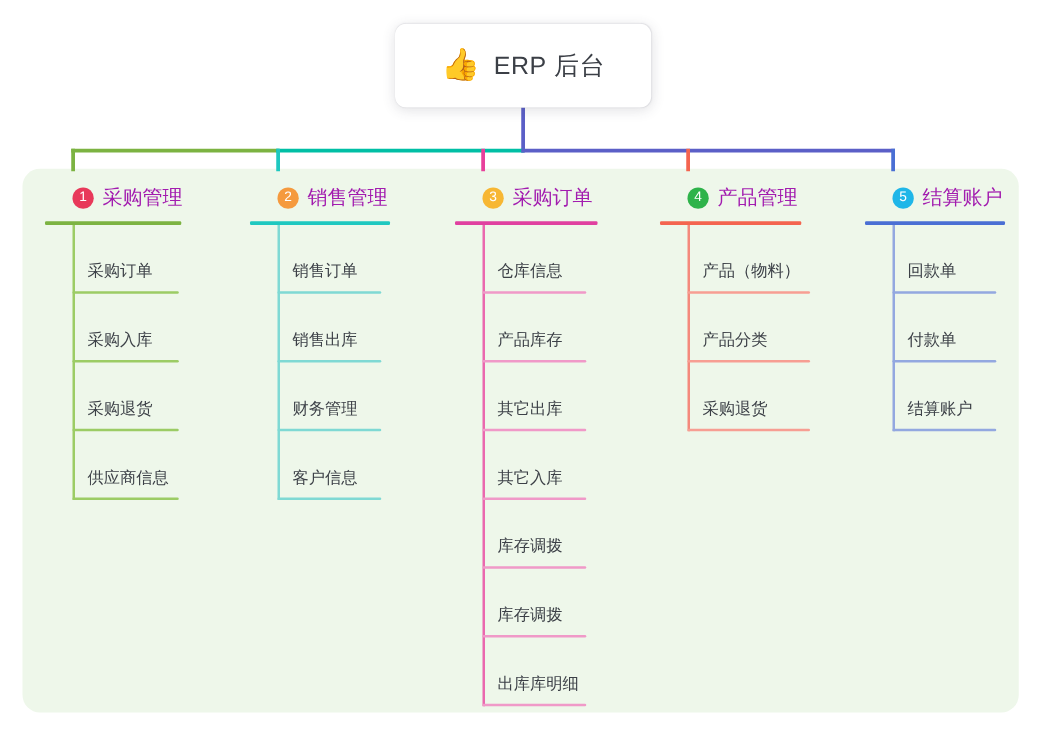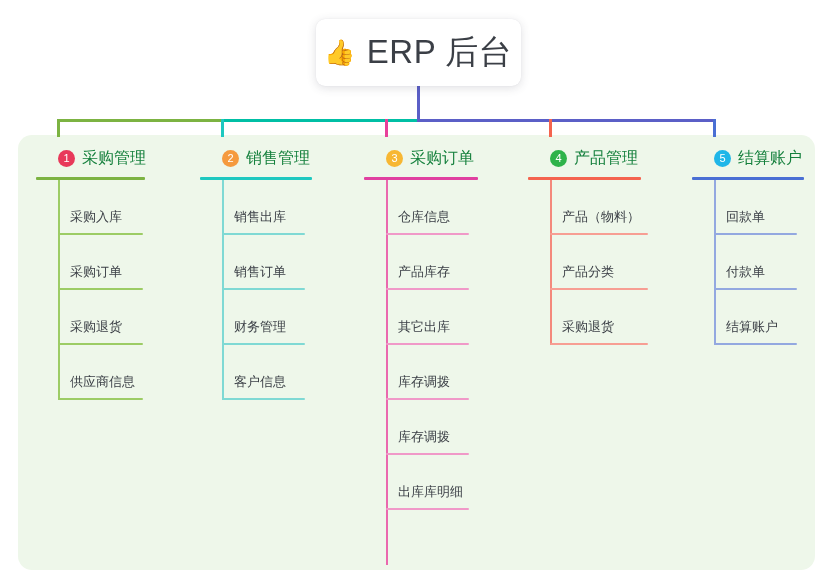--- a/index.html
+++ b/index.html
@@ -35,21 +35,21 @@
     justify-content: center;
     gap: 11px;
     z-index: 6;
   }
   .title-emoji {
     font-size: 25px;
     line-height: 1;
     display: block;
   }
   .title-text {
-    font-size: 33px;
+    font-size: 20px;
     color: #3b3f46;
     letter-spacing: 0.5px;
     white-space: nowrap;
   }
 
   
   .panel {
     position: absolute;
     left: 18px;
     top: 135px;
@@ -87,21 +87,21 @@
     border-radius: 50%;
     color: #ffffff;
     font-size: 11px;
     line-height: 17px;
     text-align: center;
     flex: 0 0 auto;
     font-weight: normal;
   }
   .head-label {
     font-size: 16px;
-    color: #15803d;
+    color: #a21caf;
     white-space: nowrap;
   }
   .head-rule {
     height: 3px;
     border-radius: 1px;
     margin-top: 7px;
   }
 
   .items {
     position: relative;
@@ -161,54 +161,54 @@
   <div id="columns">
       <div class="col" style="left: 36px;">
         <div class="col-head">
           <span class="badge" style="background: rgb(232, 57, 90);">1</span>
           <span class="head-label">采购管理</span>
         </div>
         <div class="head-rule" style="background: rgb(124, 179, 66); width: 109px;"></div>
         <div class="items">
           <div class="trunk" style="background: rgb(156, 204, 101); height: 220px;"></div>
           <div class="item">
+            <span class="item-label">采购订单</span>
+            <div class="item-rule" style="background: rgb(156, 204, 101); width: 85px;"></div>
+          </div>
+          <div class="item">
             <span class="item-label">采购入库</span>
             <div class="item-rule" style="background: rgb(156, 204, 101); width: 85px;"></div>
           </div>
           <div class="item">
-            <span class="item-label">采购订单</span>
-            <div class="item-rule" style="background: rgb(156, 204, 101); width: 85px;"></div>
-          </div>
-          <div class="item">
             <span class="item-label">采购退货</span>
             <div class="item-rule" style="background: rgb(156, 204, 101); width: 85px;"></div>
           </div>
           <div class="item">
             <span class="item-label">供应商信息</span>
             <div class="item-rule" style="background: rgb(156, 204, 101); width: 85px;"></div>
           </div>
         </div>
       </div>
       <div class="col" style="left: 200px;">
         <div class="col-head">
           <span class="badge" style="background: rgb(245, 154, 62);">2</span>
           <span class="head-label">销售管理</span>
         </div>
         <div class="head-rule" style="background: rgb(30, 200, 192); width: 112px;"></div>
         <div class="items">
           <div class="trunk" style="background: rgb(127, 217, 212); height: 220px;"></div>
           <div class="item">
+            <span class="item-label">销售订单</span>
+            <div class="item-rule" style="background: rgb(127, 217, 212); width: 83px;"></div>
+          </div>
+          <div class="item">
             <span class="item-label">销售出库</span>
             <div class="item-rule" style="background: rgb(127, 217, 212); width: 83px;"></div>
           </div>
           <div class="item">
-            <span class="item-label">销售订单</span>
-            <div class="item-rule" style="background: rgb(127, 217, 212); width: 83px;"></div>
-          </div>
-          <div class="item">
             <span class="item-label">财务管理</span>
             <div class="item-rule" style="background: rgb(127, 217, 212); width: 83px;"></div>
           </div>
           <div class="item">
             <span class="item-label">客户信息</span>
             <div class="item-rule" style="background: rgb(127, 217, 212); width: 83px;"></div>
           </div>
         </div>
       </div>
       <div class="col" style="left: 364px;">
@@ -225,20 +225,24 @@
           </div>
           <div class="item">
             <span class="item-label">产品库存</span>
             <div class="item-rule" style="background: rgb(240, 153, 200); width: 83px;"></div>
           </div>
           <div class="item">
             <span class="item-label">其它出库</span>
             <div class="item-rule" style="background: rgb(240, 153, 200); width: 83px;"></div>
           </div>
           <div class="item">
+            <span class="item-label">其它入库</span>
+            <div class="item-rule" style="background: rgb(240, 153, 200); width: 83px;"></div>
+          </div>
+          <div class="item">
             <span class="item-label">库存调拨</span>
             <div class="item-rule" style="background: rgb(240, 153, 200); width: 83px;"></div>
           </div>
           <div class="item">
             <span class="item-label">库存调拨</span>
             <div class="item-rule" style="background: rgb(240, 153, 200); width: 83px;"></div>
           </div>
           <div class="item">
             <span class="item-label">出库库明细</span>
             <div class="item-rule" style="background: rgb(240, 153, 200); width: 83px;"></div>

